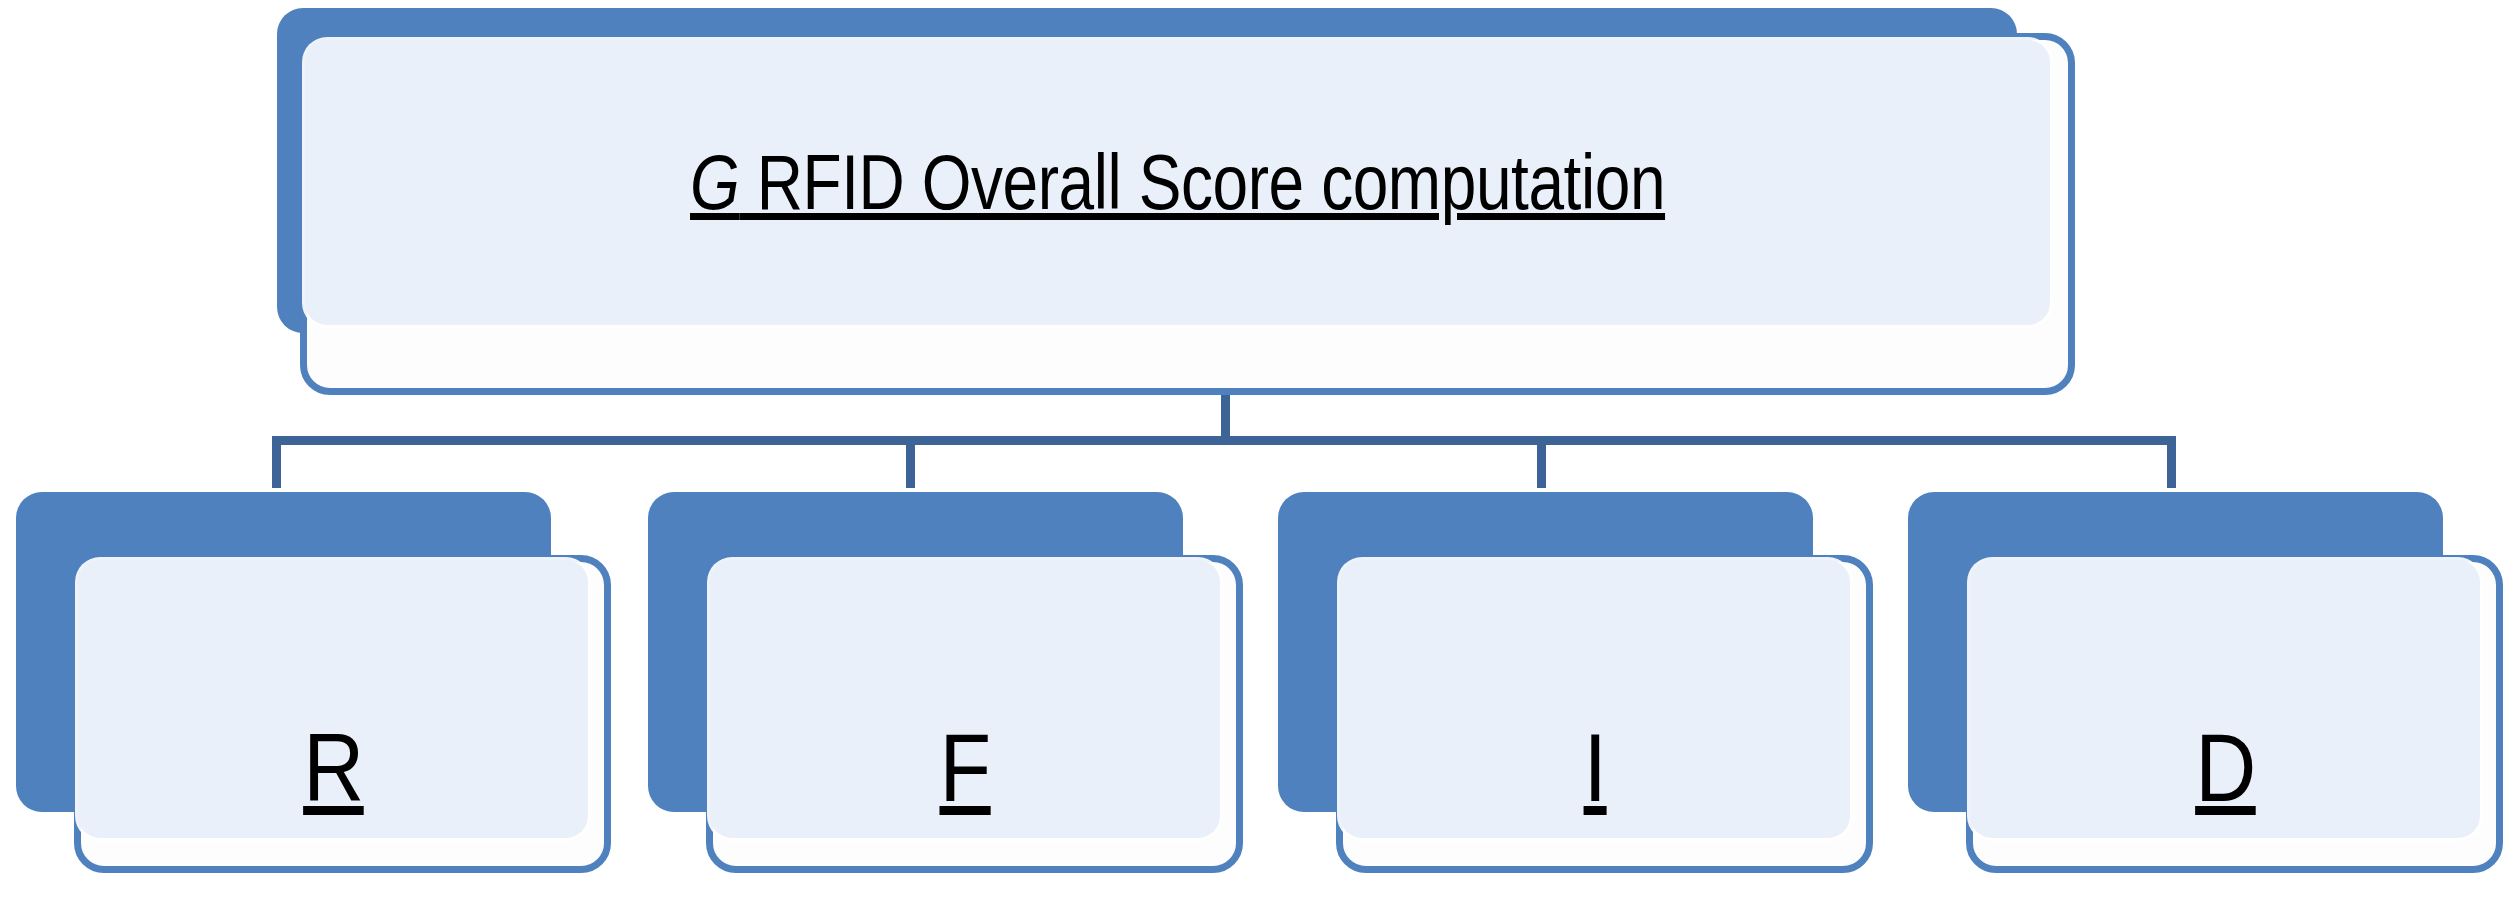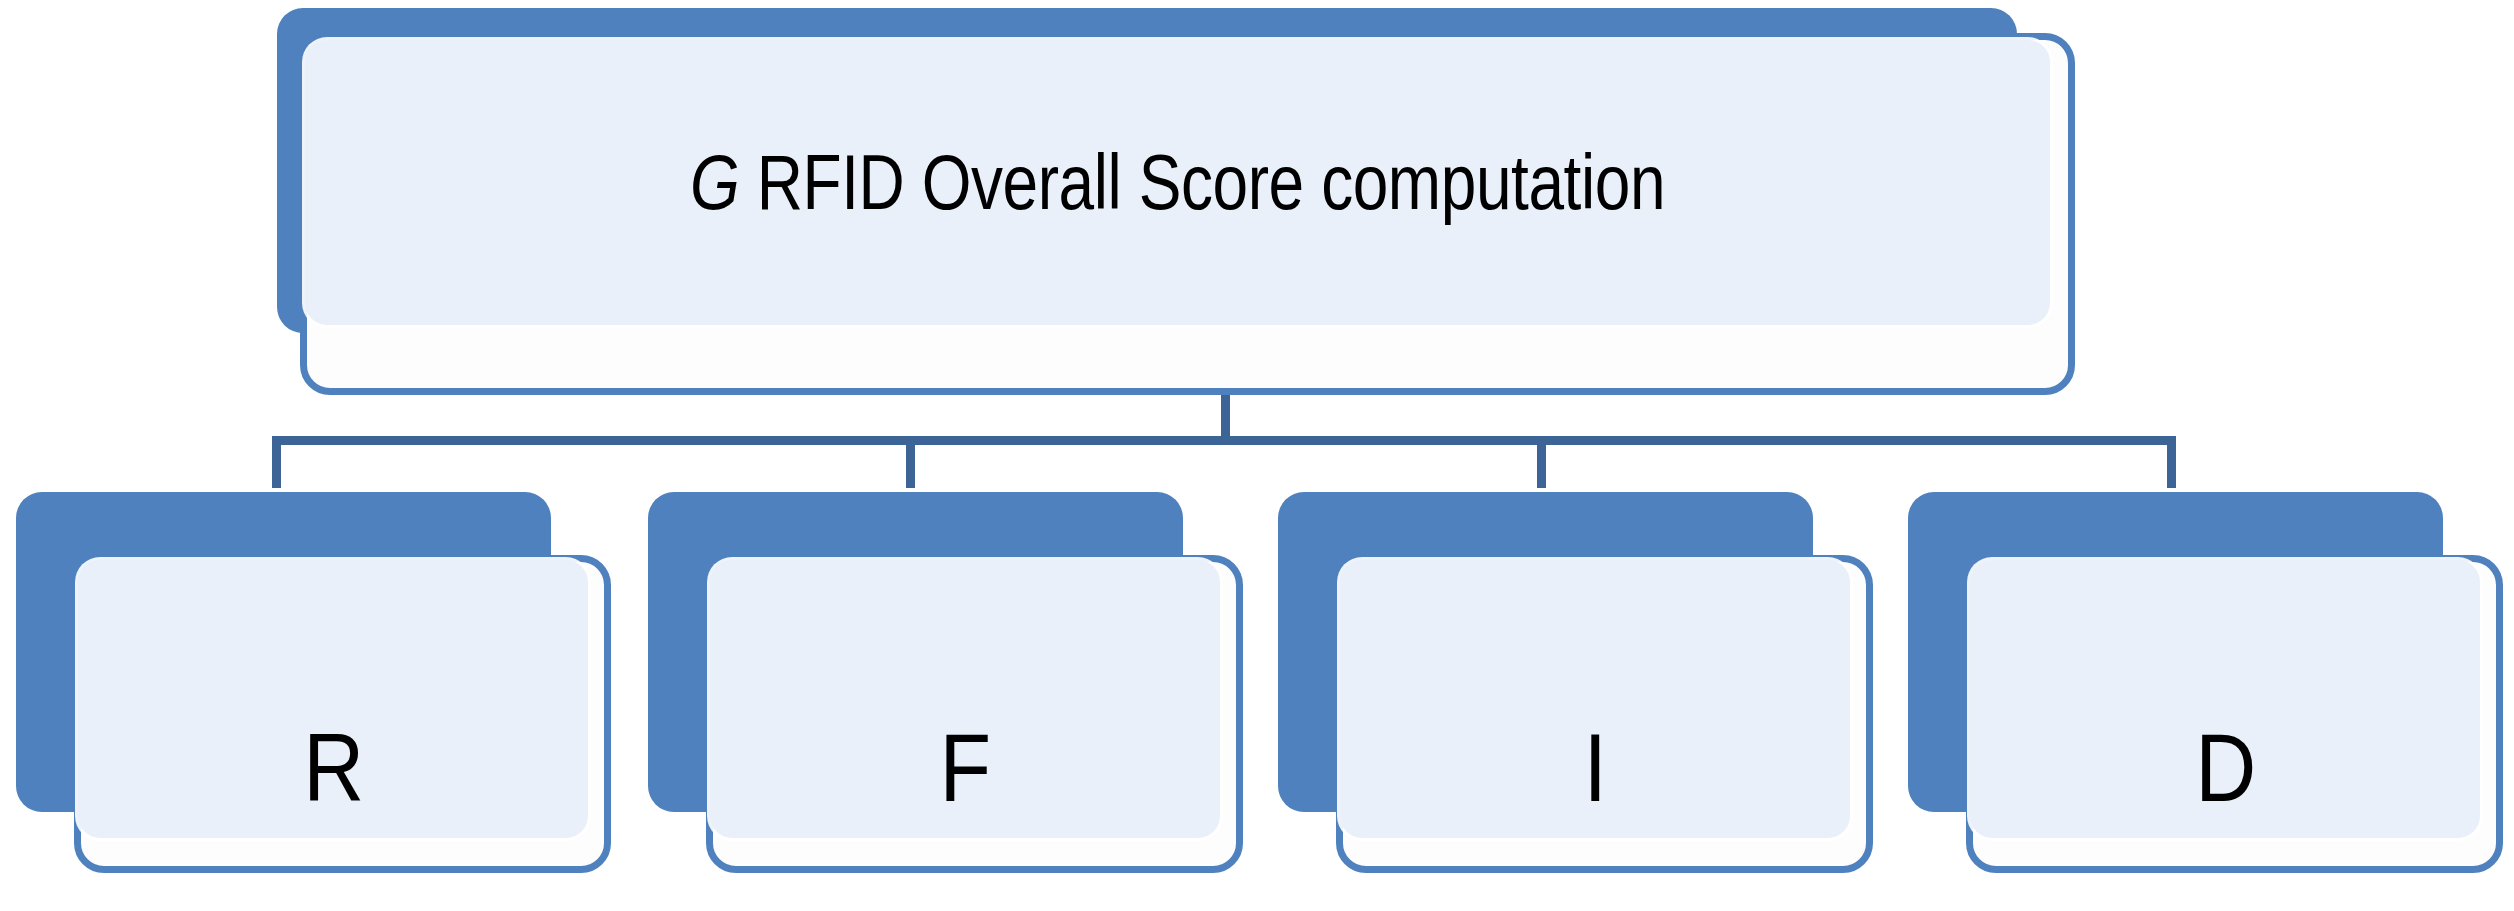--- a/index.html
+++ b/index.html
@@ -45,20 +45,21 @@
   
   .card-mid {
     position: absolute;
     background: #EAF0F9;
     border-radius: 22px;
     display: flex;
     align-items: center;
     justify-content: center;
     text-align: center;
     box-shadow: 0 0 0 3px rgba(255,255,255,0.9);
+    text-decoration: underline;
   }
 
   .card-label {
     color: #000000;
     line-height: 1.18;
     white-space: pre-line;
     letter-spacing: -0.5px;
   }
 
   

